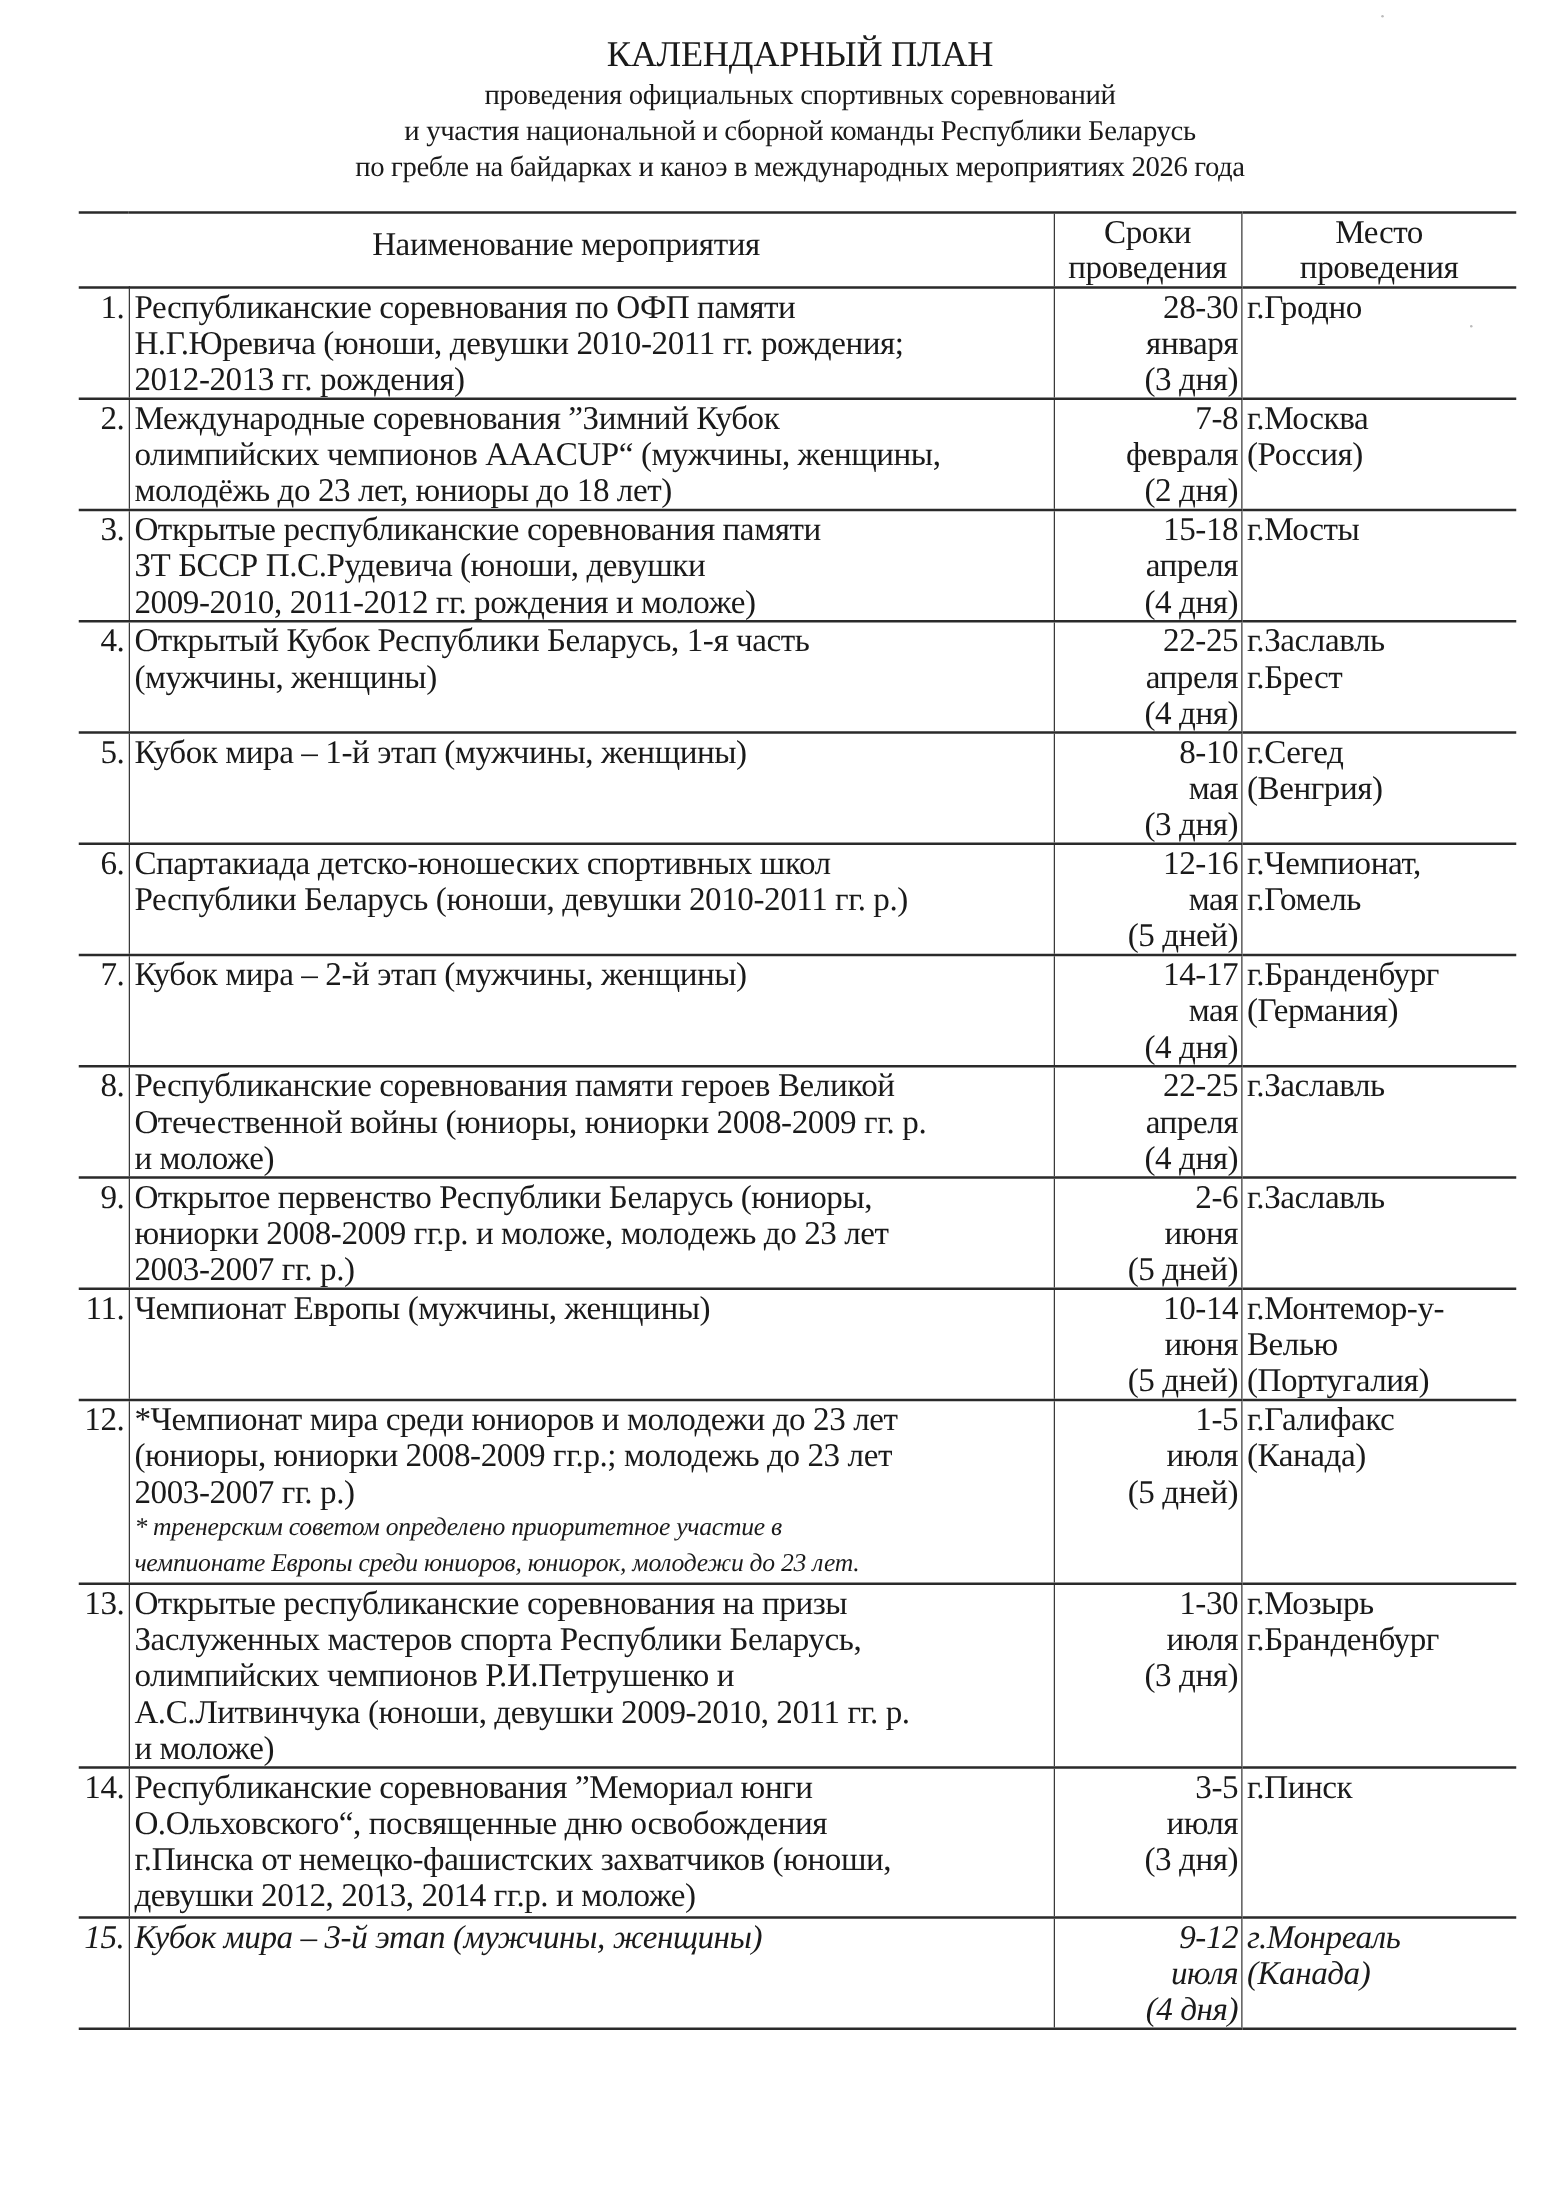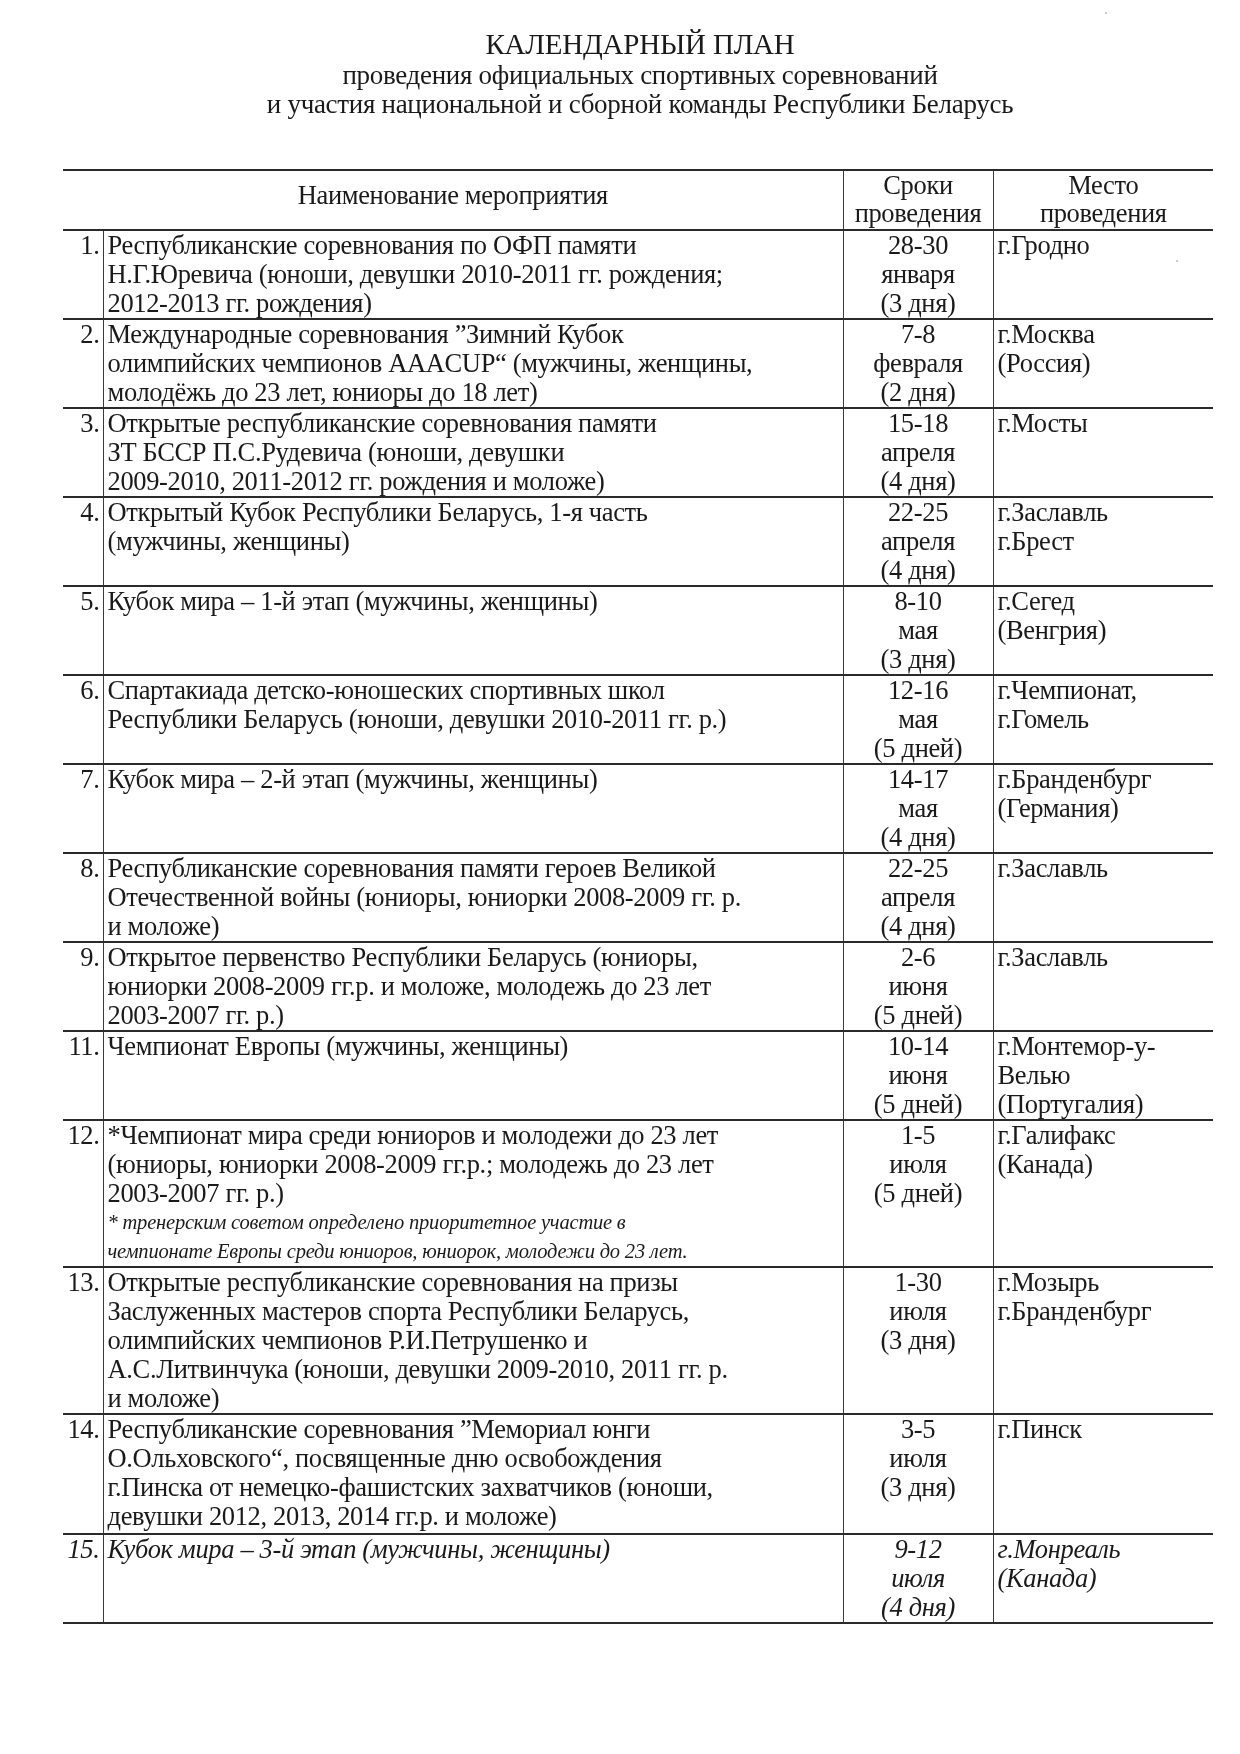--- a/index.html
+++ b/index.html
@@ -27,21 +27,21 @@
       top: 28px;
       width: 1000px;
       text-align: center;
     }
     .title-main {
       font-size: 29px;
       line-height: 33px;
       letter-spacing: -0.2px;
     }
     .title-sub {
-      font-size: 27px;
+      font-size: 23px;
       line-height: 29px;
       letter-spacing: -0.3px;
       text-align: center;
     }
     .table-wrap {
       position: absolute;
       left: 63px;
       top: 169px;
       width: 1150px;
     }
@@ -77,22 +77,22 @@
       padding-right: 3px !important;
       padding-left: 0 !important;
       white-space: nowrap;
     }
     td.name {
       border-left: 1.5px solid #3a3a3a;
       padding-left: 4px !important;
     }
     td.date {
       border-left: 1.5px solid #3a3a3a;
-      text-align: center;
-      padding: 0 16px !important;
+      text-align: right;
+      padding: 0 2px !important;
     }
     td.place {
       border-left: 1.5px solid #3a3a3a;
       padding-left: 4px !important;
       white-space: nowrap;
     }
     th.h-name {
       height: 58px;
       vertical-align: middle;
     }
@@ -140,20 +140,21 @@
   </style>
 </head>
 <body>
 
 <div class="page">
 
   <div class="title-block">
     <div class="title-main">КАЛЕНДАРНЫЙ ПЛАН</div>
     <div class="title-sub">проведения официальных спортивных соревнований</div>
     <div class="title-sub">и участия национальной и сборной команды Республики Беларусь</div>
+    <div class="title-sub">по гребле на байдарках и каноэ в международных мероприятиях 2026 года</div>
   </div>
 
   <div class="table-wrap">
     <table class="plan">
       <colgroup>
         <col class="c-num">
         <col class="c-name">
         <col class="c-date">
         <col class="c-place">
       </colgroup>

